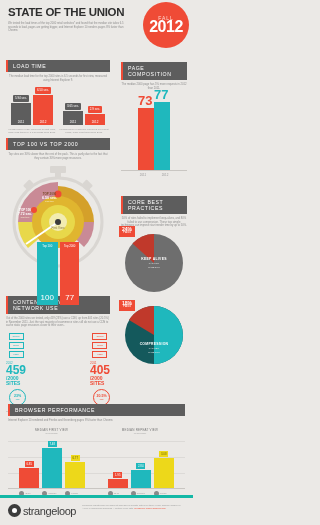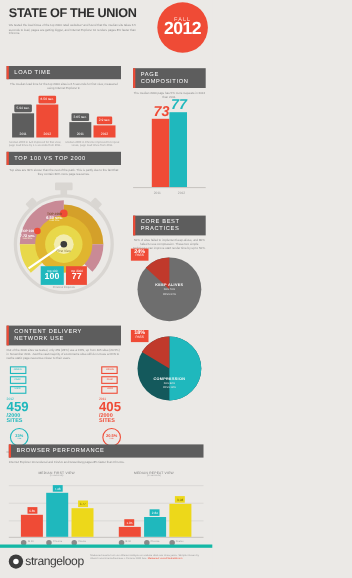--- a/index.html
+++ b/index.html
@@ -50,40 +50,40 @@
   .bar { width:20px; position:relative; }
   .bar.dark { background:#5d5d5d; }
   .bar.red { background:#ef4b36; }
   .barlabel { font-size:3px; color:#fff; text-align:center; padding-bottom:1px; position:absolute; bottom:0; width:100%; }
   .caption-row { display:flex; justify-content:space-around; margin-top:3px; }
   .caption { font-size:2.5px; color:#9a9a9a; line-height:3.2px; width:50px; text-align:center; }
 
   
   .right-col { position:absolute; right:0; top:62px; width:78px; padding:0 6px; }
   .pc-bars { display:flex; justify-content:center; align-items:flex-end; height:74px; margin-top:6px; }
-  .pc-col { display:flex; flex-direction:column; align-items:flex-end;font-style:italic; }
+  .pc-col { display:flex; flex-direction:column; align-items:flex-start; }
   .pc-num { font-size:13px; font-weight:bold; line-height:12px; margin-bottom:1px; }
   .pc-num.red { color:#ef4b36; }
   .pc-num.teal { color:#1fb8bd; }
   .pc-bar { width:16px; }
   .pc-bar.red { background:#ef4b36; }
   .pc-bar.teal { background:#1fb8bd; }
   .pc-axis { border-top:1px solid #c9c6c2; display:flex; justify-content:center; gap:6px; padding-top:1.5px; }
   .pc-yr { font-size:3px; color:#9a9a9a; width:16px; text-align:center; }
 
   
   .t100 { position:absolute; left:0; top:138px; width:116px; padding:0 6px; }
   .gauge-wrap { position:relative; width:104px; height:104px; margin:4px auto 0 auto; }
   .stopwatch { position:absolute; inset:0; }
   .legend-row { display:flex; justify-content:center; gap:2px; margin-top:-26px; position:relative; z-index:5; }
   .legend-box { padding:2px 4px 3px 4px; text-align:center; color:#fff; }
   .legend-box.teal { background:#1fb8bd; }
   .legend-box.red { background:#ef4b36; }
   .legend-lbl { font-size:2.8px; display:block; }
-  .legend-num { font-size:8px; font-weight:bold; display:block; line-height:8px; }
+  .legend-num { font-size:8px; font-weight:normal; display:block; line-height:8px;margin-top:46px; }
   .legend-sub { font-size:2.4px; color:#9a9a9a; text-align:center; margin-top:1px; }
 
   
   .cbp { position:absolute; right:0; top:196px; width:78px; padding:0 6px; }
   .donut-wrap { position:relative; width:62px; height:62px; margin:4px auto 0 auto; }
   .donut-lbl { position:absolute; left:0; right:0; top:50%; transform:translateY(-50%); text-align:center; color:#fff; }
   .donut-title { font-size:3.4px; font-weight:bold; letter-spacing:0.3px; }
   .donut-list { font-size:2.4px; line-height:3px; margin-top:1px; color:#e8e8e8; }
   .callout { position:absolute; color:#fff; font-size:3px; padding:2px 3px; text-align:center; line-height:3.4px; }
   .callout.red { background:#ef4b36; }

